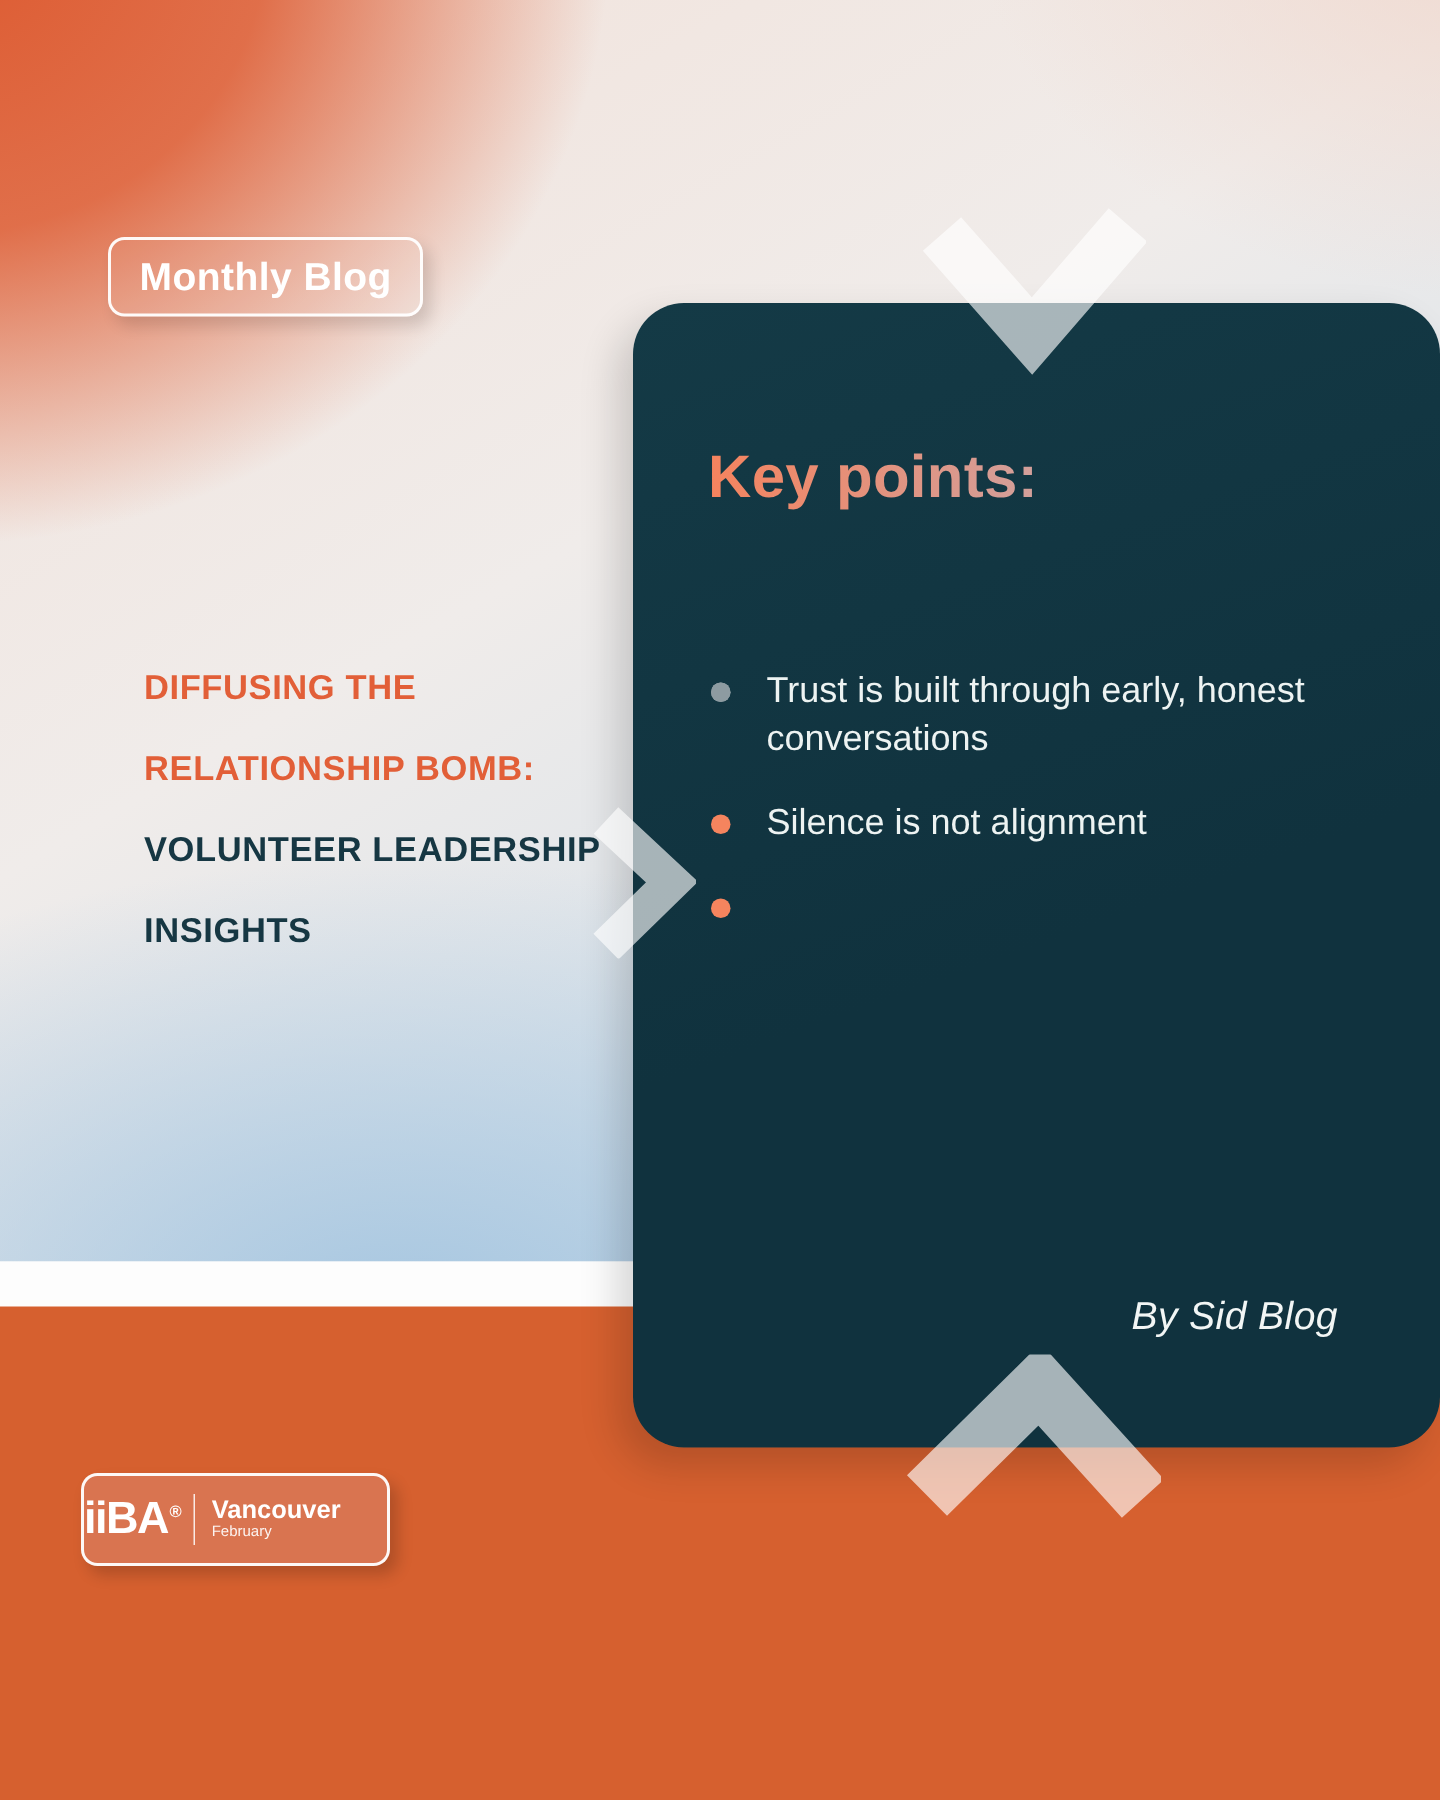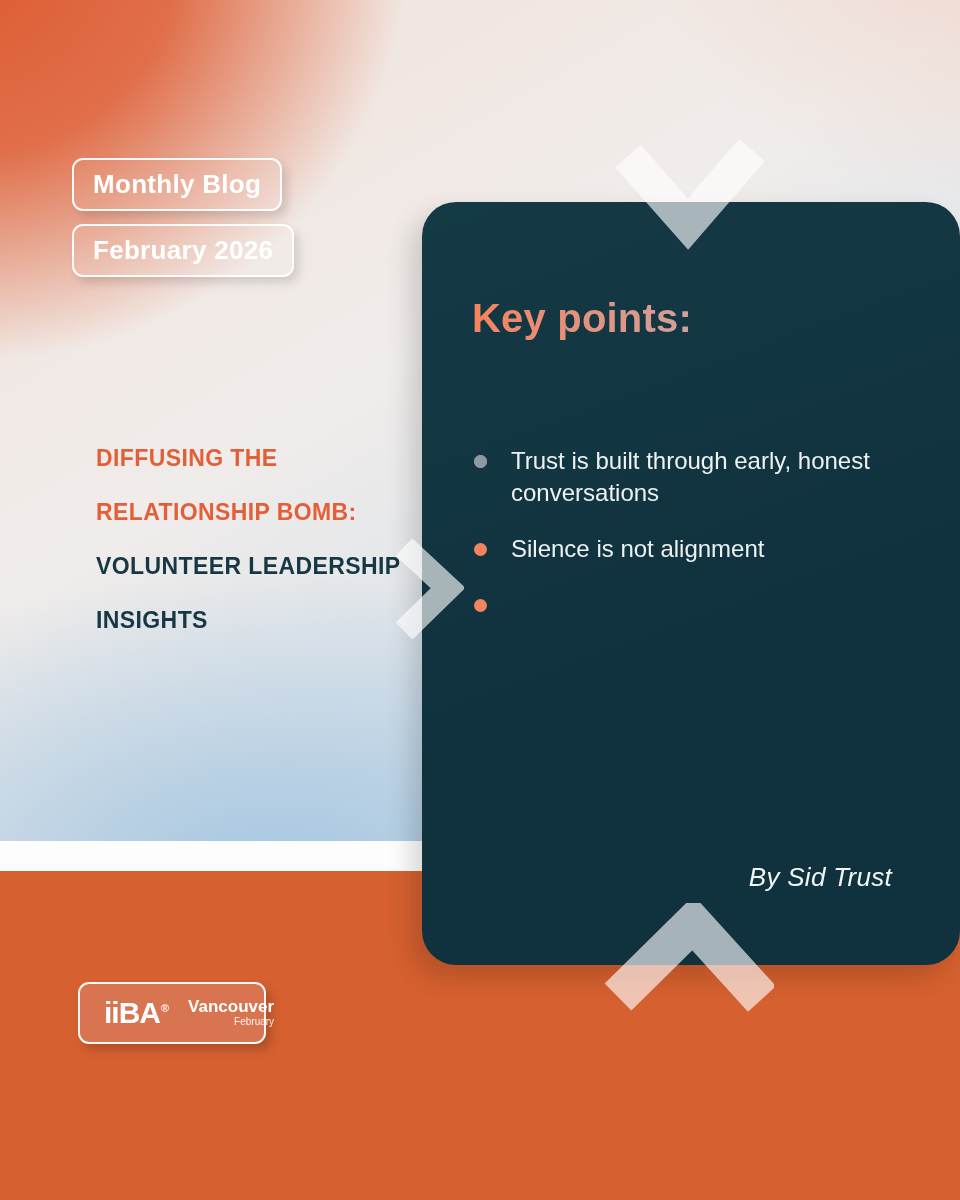--- a/index.html
+++ b/index.html
@@ -43,44 +43,41 @@
   .byline{position:absolute;right:68px;top:660px;color:#f2f6f5;font-size:26px;font-style:italic;letter-spacing:0.3px;}
 
   
   .chev{position:absolute;z-index:5;}
   .chev path{fill:none;stroke:rgba(255,255,255,0.63);stroke-linejoin:miter;}
   .chev-top{left:604px;top:138px;}
   .chev-bottom{left:598px;top:903px;}
   .chev-left{left:388px;top:533px;}
 
   
-  .logo-badge{position:absolute;left:78px;top:982px;width:188px;height:62px;box-sizing:border-box;
+  .logo-badge{position:absolute;left:54px;top:982px;width:206px;height:62px;box-sizing:border-box;
     background:var(--badge-fill,#d97450);border:2px solid rgba(255,255,255,0.95);border-radius:11px;
-    box-shadow:5px 6px 10px rgba(0,0,0,0.18);display:flex;align-items:center;padding:0 24px;}
+    box-shadow:5px 6px 10px rgba(0,0,0,0.18);display:flex;align-items:center;padding:0 0;}
   .logo-brand{color:#fff;font-size:30px;font-weight:bold;letter-spacing:-1px;line-height:1;}
   .logo-reg{color:#fff;font-size:11px;vertical-align:super;font-weight:bold;margin-left:1px;}
   .logo-divider{width:1px;height:34px;background:rgba(255,255,255,0.85);margin:0 11px 0 9px;}
-  .logo-right{display:flex;flex-direction:column;justify-content:center;align-items:flex-end;}
+  .logo-right{display:flex;flex-direction:column;justify-content:center;}
   .logo-region{color:#fff;font-size:17px;font-weight:bold;line-height:1.1;}
   .logo-sub{color:rgba(255,255,255,0.92);font-size:10px;line-height:1.2;}
 </style>
 </head>
 <body>
 
 <div class="canvas">
 
   <div class="bg-gradient"></div>
   <div class="white-band"></div>
   <div class="orange-band"></div>
 
   <div class="pill pill-1">
     <span>Monthly Blog</span>
-  </div>
-  <div class="pill pill-2">
-    <span>February 2026</span>
   </div>
 
   <div class="headline">
     <span class="hl-orange">DIFFUSING THE RELATIONSHIP BOMB: </span><span class="hl-navy">VOLUNTEER LEADERSHIP INSIGHTS</span>
   </div>
 
   <div class="card">
     <div class="card-heading">Key points:</div>
     <ul class="kp-list">
       <li>
@@ -91,21 +88,21 @@
         <span>Trust is built through early, honest conversations</span>
       </li>
       <li>
         <span class="dot" style="background: rgb(245, 132, 94);"></span>
         <span>Silence is not alignment</span>
       </li>
       <li>
         <span class="dot" style="background: rgb(245, 132, 94);"></span>
       </li>
     </ul>
-    <div class="byline">By Sid Trust</div>
+    <div class="byline">By Sid Blog</div>
   </div>
 
   <svg class="chev chev-top" width="160" height="115">
     <path d="M 24 18 L 84 86 L 148 12" stroke-width="34"></path>
   </svg>
   <svg class="chev chev-bottom" width="176" height="110">
     <path d="M 20 94 L 95 20 L 164 96" stroke-width="38"></path>
   </svg>
   <svg class="chev chev-left" width="76" height="106">
     <path d="M 16 14 L 60 55 L 16 98" stroke-width="24"></path>

